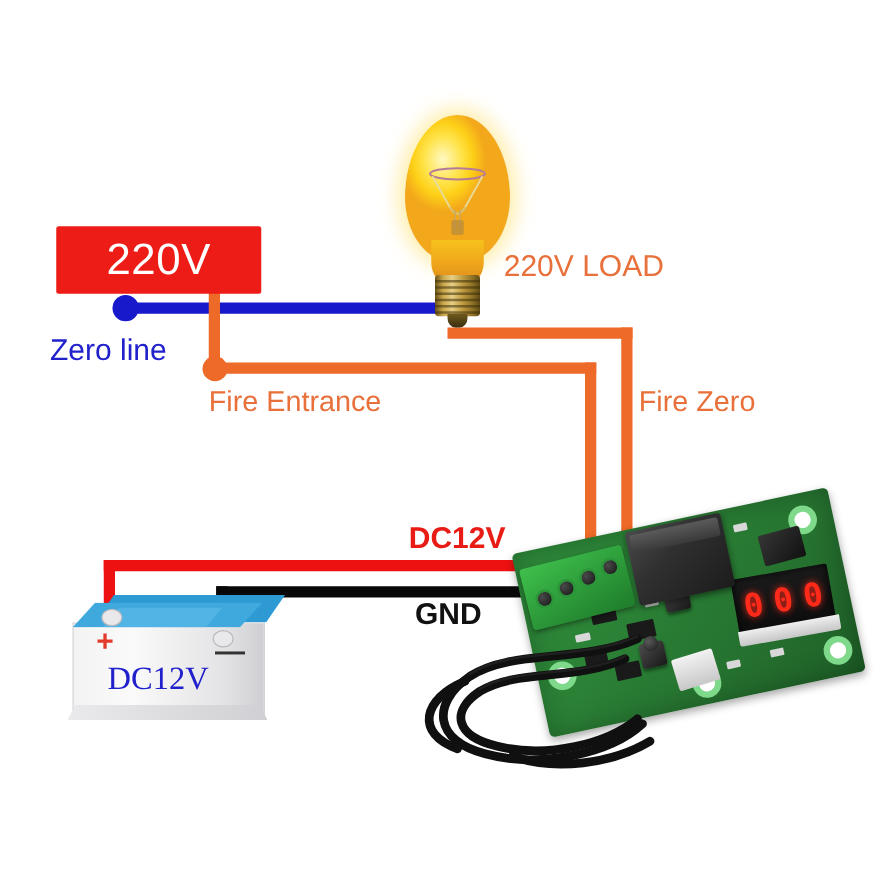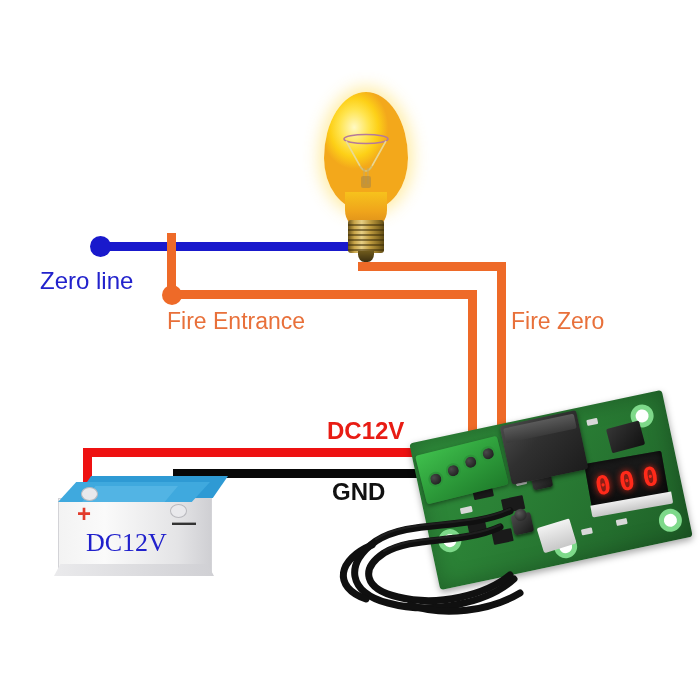--- a/index.html
+++ b/index.html
@@ -144,20 +144,23 @@
 
   <div class="wire abs" style="left:358px;top:262px;width:148px;height:9px;"></div>
   <div class="wire abs" style="left:497px;top:262px;width:9px;height:168px;"></div>
 
   <div class="wire-red abs" style="left:83px;top:448px;width:9px;height:40px;"></div>
   <div class="wire-red abs" style="left:83px;top:448px;width:385px;height:9px;"></div>
 
   <div class="wire-black abs" style="left:173px;top:469px;width:9px;height:38px;"></div>
   <div class="wire-black abs" style="left:173px;top:469px;width:290px;height:9px;"></div>
 
+  <div id="src-box" class="abs">
+    <span>220V</span>
+  </div>
 
   <div id="bulb-wrap" class="abs">
     <div id="bulb-glass"></div>
     <div id="bulb-neck"></div>
     <svg id="bulb-filament" viewBox="0 0 52 62">
       <ellipse cx="26" cy="7" rx="22" ry="4.5" fill="none" stroke="#B57A9A" stroke-width="1.6"></ellipse>
       <path d="M6 9 L20 34 M46 9 L32 34" stroke="#E8DCA0" stroke-width="1.6" fill="none" opacity=".9"></path>
       <path d="M20 34 q6 10 12 0" stroke="#D8C070" stroke-width="1.8" fill="none"></path>
       <path d="M24 36 L24 52 M28 36 L28 52" stroke="#C9A860" stroke-width="1.4" fill="none" opacity=".8"></path>
       <rect x="21" y="44" width="10" height="12" rx="2" fill="#B08840" opacity=".65"></rect>
@@ -242,16 +245,17 @@
       <g fill="none" stroke="#2A2A2A" stroke-width="2" stroke-linecap="round" opacity=".6">
         <path d="M196 4 C150 24 96 12 62 34"></path>
         <path d="M186 20 C146 38 100 28 70 46"></path>
       </g>
     </svg>
   </div>
 
   <div id="fire-ent-lbl" class="lbl">Fire Entrance</div>
   <div id="zero-line-lbl" class="lbl">Zero line</div>
   <div id="fire-exit-lbl" class="lbl">Fire Zero</div>
+  <div id="load-lbl" class="lbl">220V LOAD</div>
   <div id="dc12v-wire-lbl" class="lbl">DC12V</div>
   <div id="gnd-lbl" class="lbl">GND</div>
 
 </div>
 
 </body></html>

